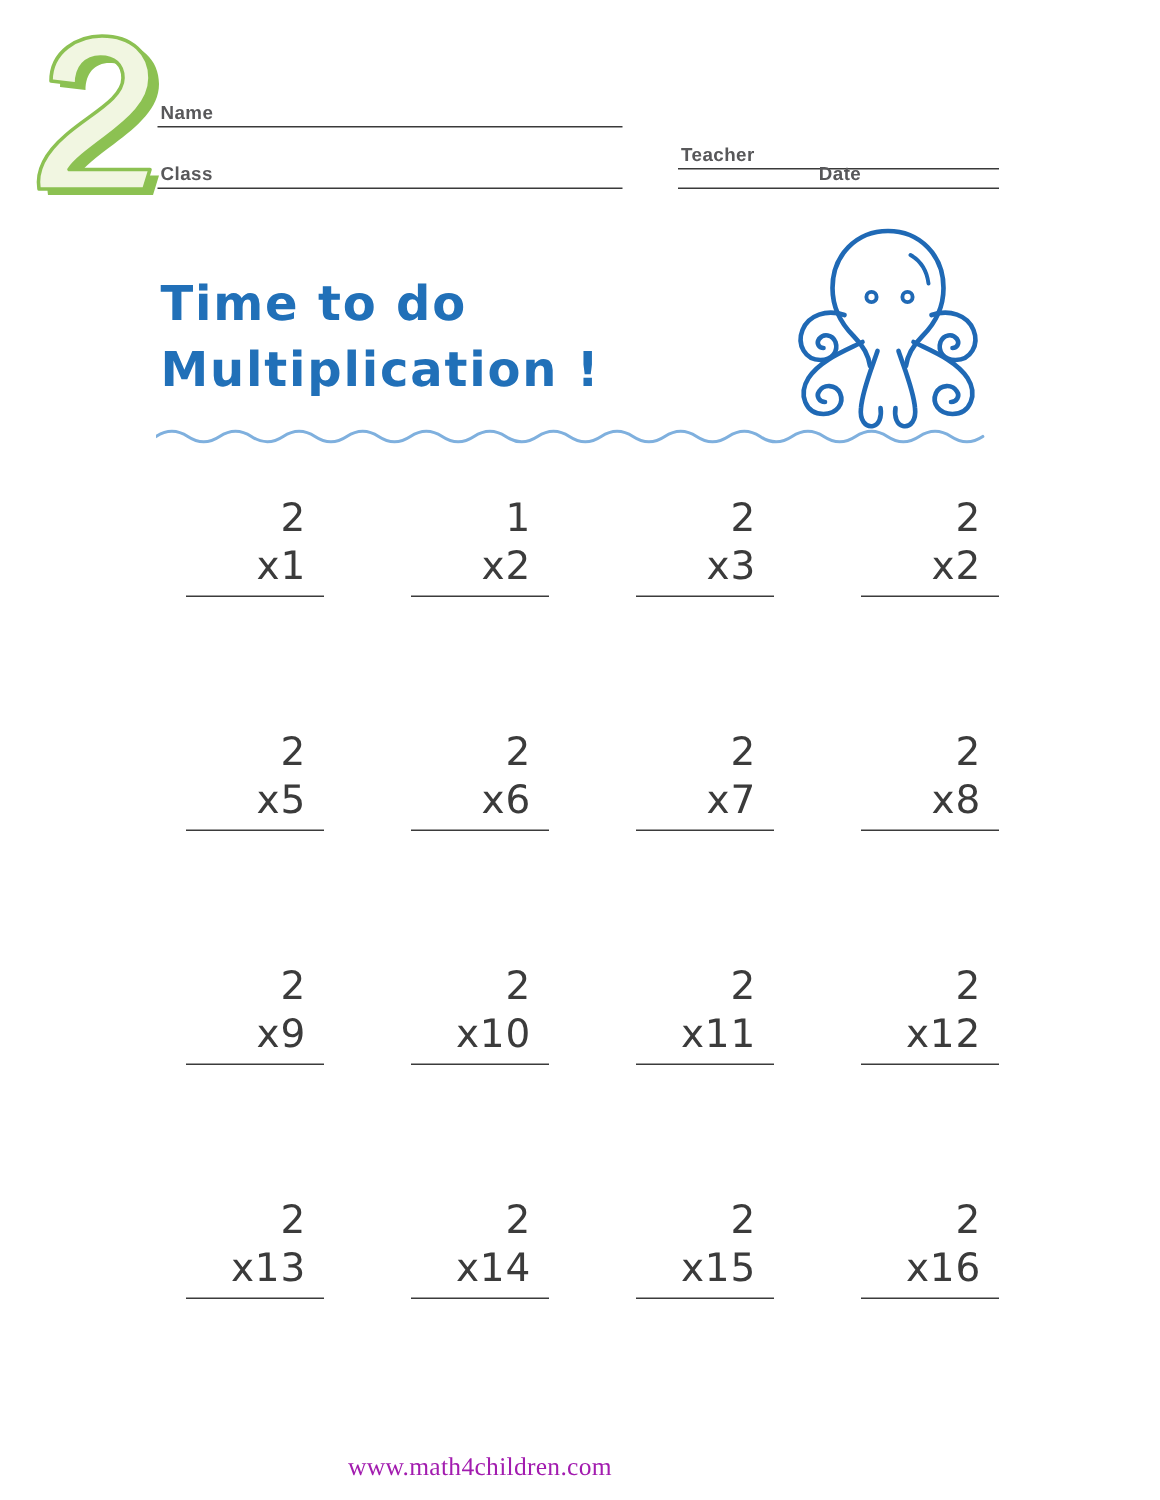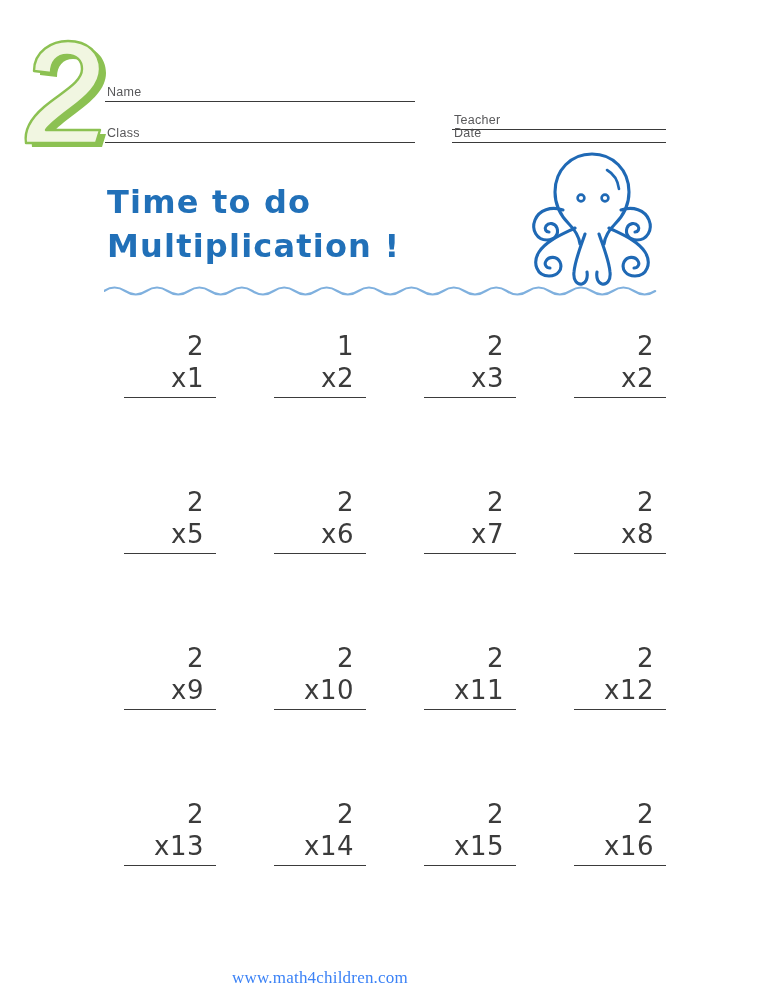--- a/index.html
+++ b/index.html
@@ -13,23 +13,24 @@
     height: 1000px;
     background: #ffffff;
     font-family: "Liberation Sans", sans-serif;
     overflow: hidden;
   }
 
   
   .header {
     position: absolute;
     left: 0;
-    top: 17px;
+    top: 0;
     width: 692px;
     height: 150px;
+    font-weight: bold;
   }
   .big-number {
     position: absolute;
     left: 18px;
     top: 22px;
     width: 92px;
     height: 110px;
   }
   .big-number svg { display: block; }
 
@@ -45,21 +46,21 @@
     white-space: nowrap;
   }
   .field-line {
     height: 0;
     border-bottom: 1.6px solid #3a3a3a;
     margin-top: 2px;
   }
   .field-name  { left: 105px; top: 68px;  width: 310px; }
   .field-class { left: 105px; top: 109px; width: 310px; }
   .field-teacher { left: 452px; top: 68px;  width: 214px; margin-top: 28px; }
-  .field-date    { left: 452px; top: 109px; width: 214px; }
+  .field-date    { left: 452px; top: 109px; width: 214px; text-align: center; }
 
   
   .title-block {
     position: absolute;
     left: 107px;
     top: 180px;
     width: 420px;
   }
   .title-line {
     color: #2170b8;
@@ -128,21 +129,21 @@
 
   
   .footer {
     position: absolute;
     left: 0;
     top: 968px;
     width: 640px;
     text-align: center;
     font-family: "Liberation Serif", serif;
     font-size: 17px;
-    color: #3b82f6;
+    color: #a21caf;
     letter-spacing: 0.2px;
   }
 </style>
 </head>
 <body>
 
 <div class="page">
 
   <div class="header">
 

